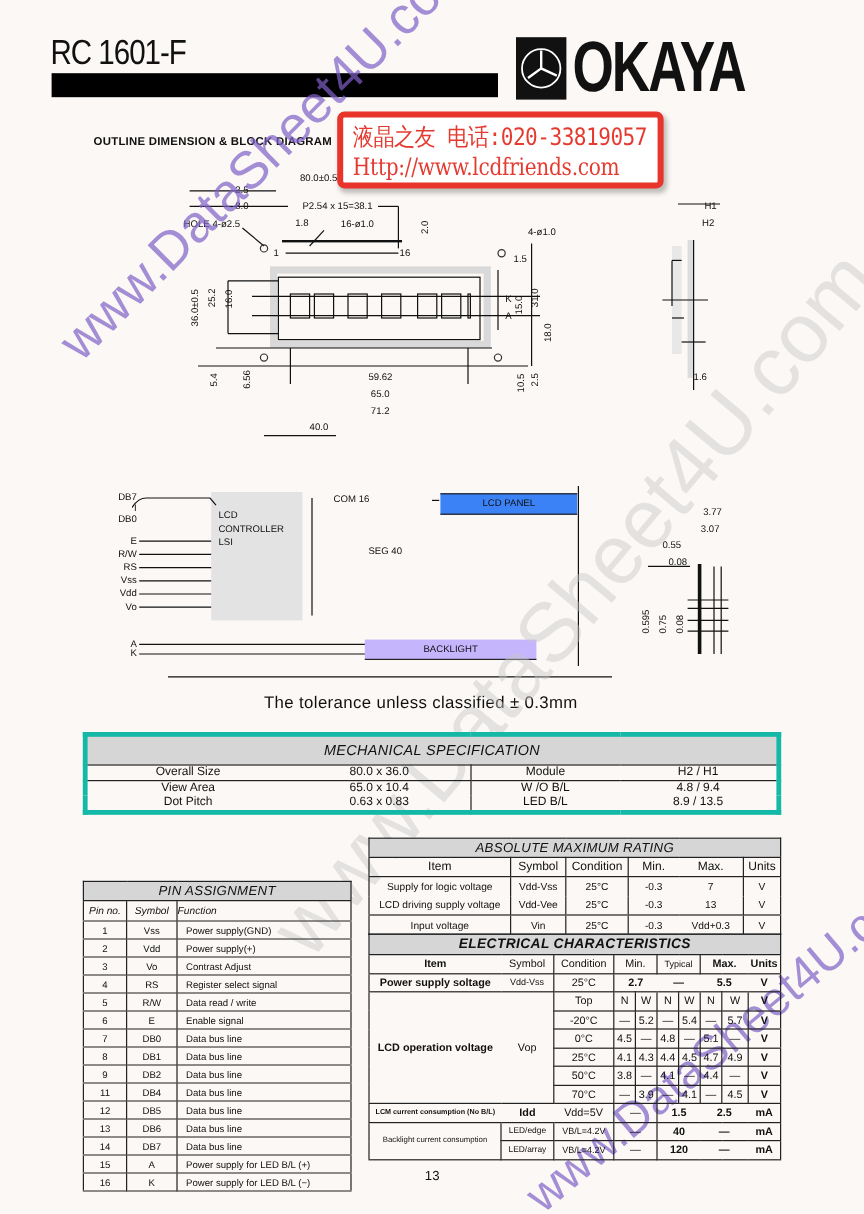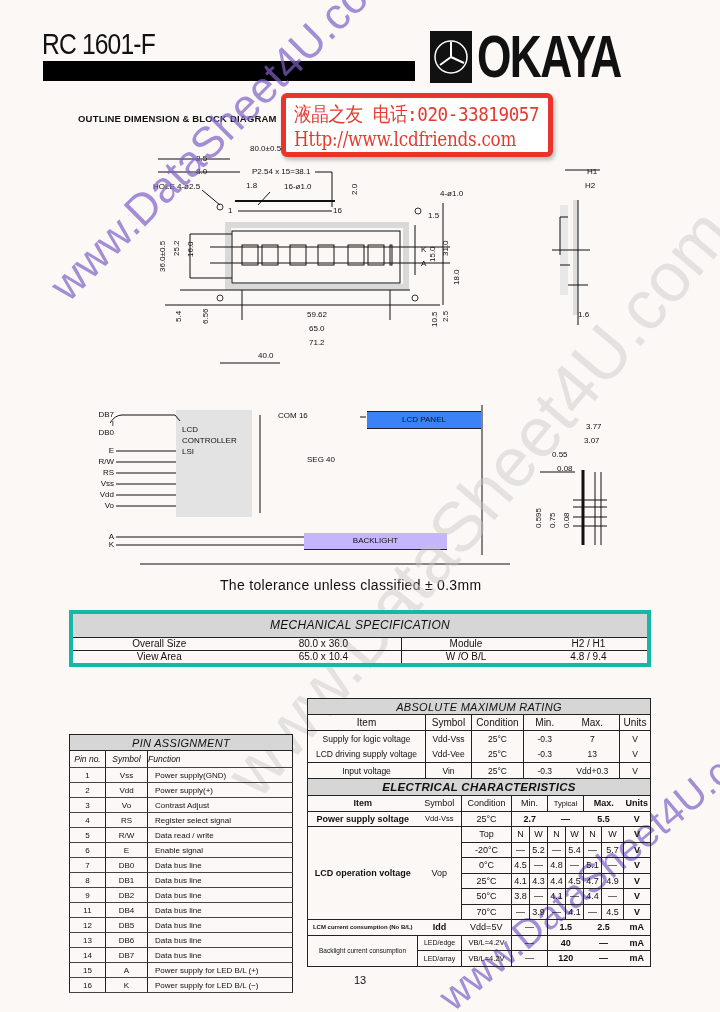--- a/index.html
+++ b/index.html
@@ -256,20 +256,26 @@
     <td class="sep">80.0 x 36.0</td>
     <td>Module</td>
     <td>H2 / H1</td>
   </tr>
   <tr>
     <td>View Area</td>
     <td class="sep">65.0 x 10.4</td>
     <td>W /O  B/L</td>
     <td>4.8 / 9.4</td>
   </tr>
+  <tr>
+    <td>Dot Pitch</td>
+    <td class="sep">0.63 x 0.83</td>
+    <td>LED B/L</td>
+    <td>8.9 / 13.5</td>
+  </tr>
 </tbody>
   </table>
 
 <table class="abs pin">
   <tbody>
       <tr class="tbl-head">
         <td colspan="3">PIN  ASSIGNMENT</td>
       </tr>
   <tr class="hdr">
     <td class="c1">Pin no.</td>

